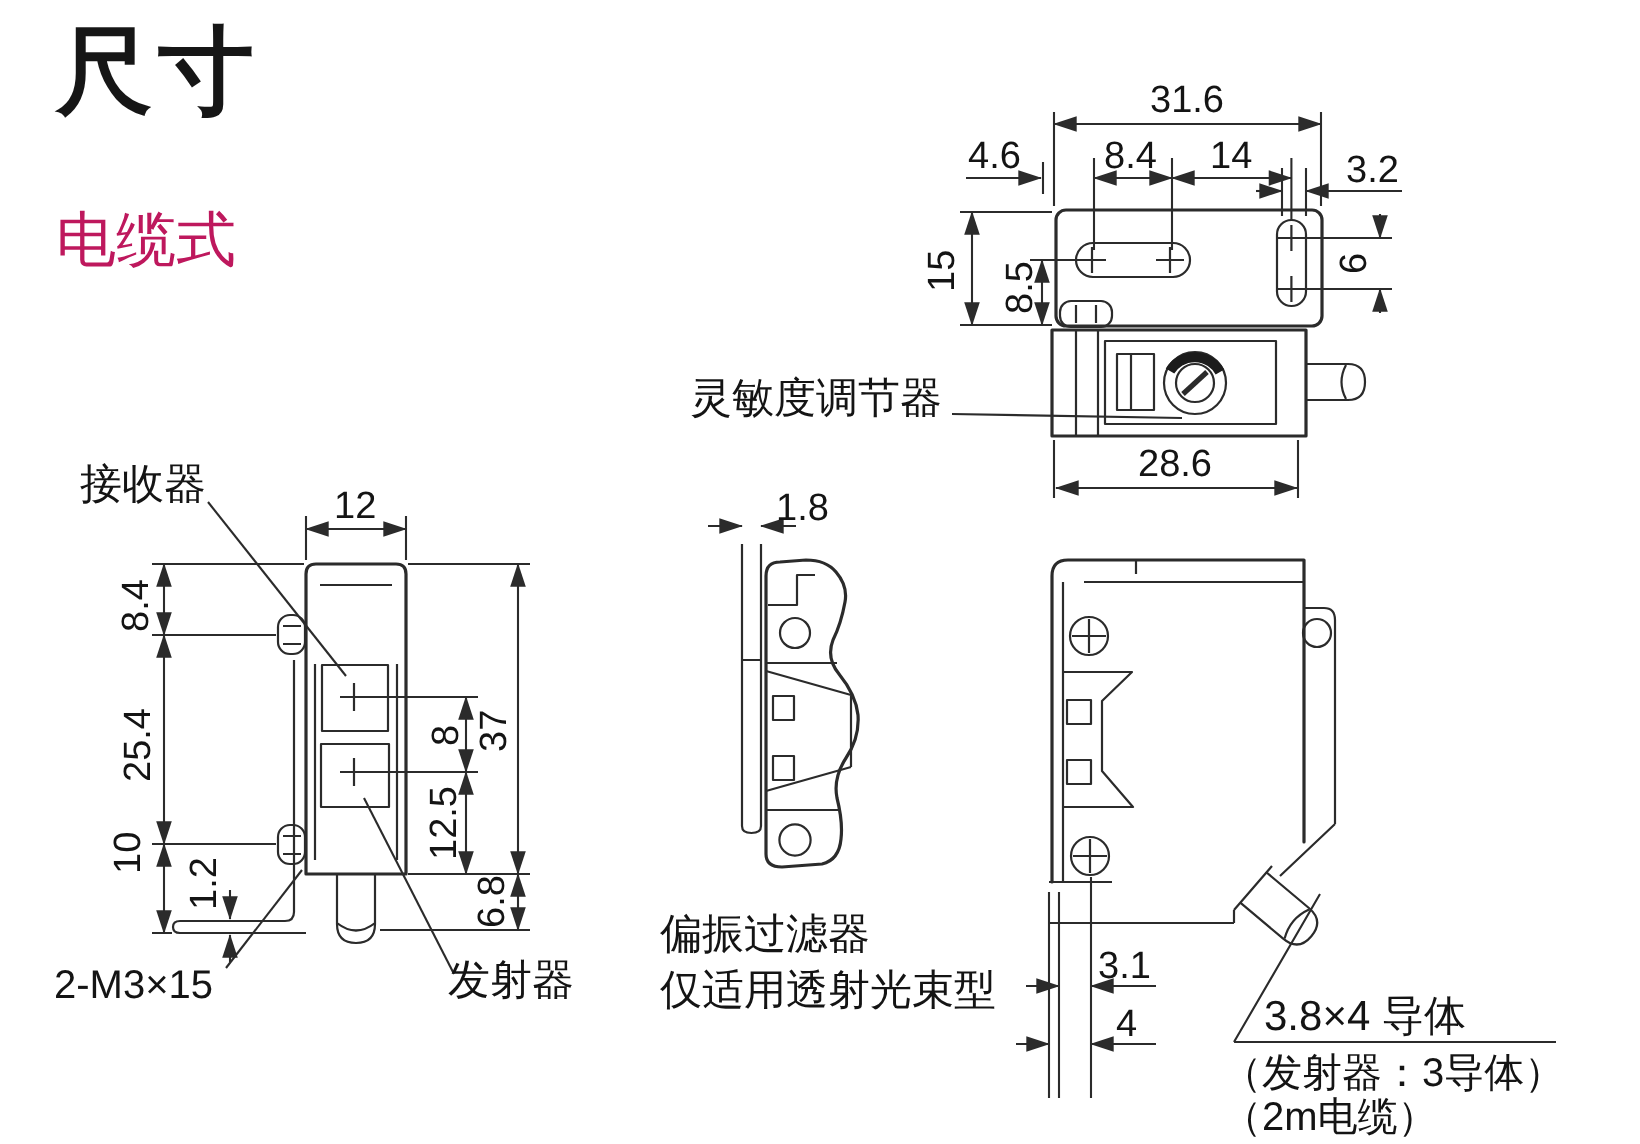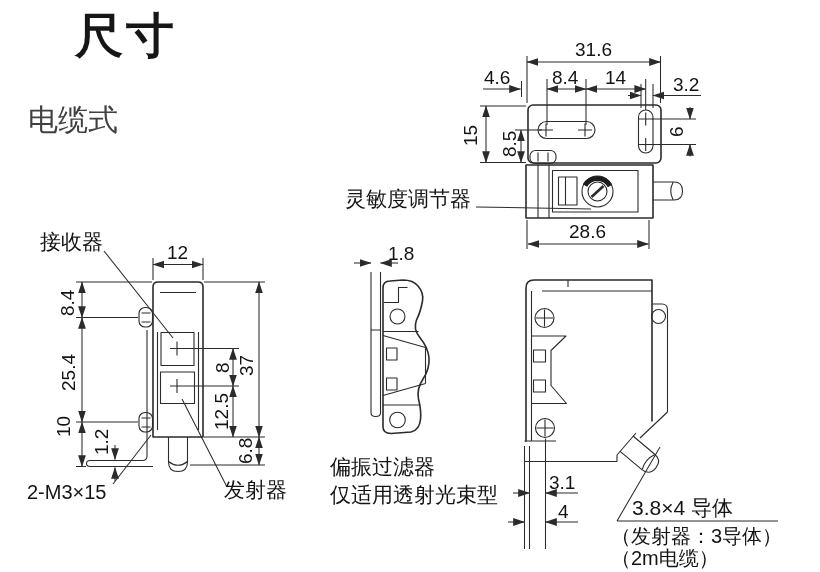--- a/index.html
+++ b/index.html
@@ -1,20 +1,20 @@
 <!DOCTYPE html>
 <html><head>
 <meta charset="utf-8">
 <style>
   html,body{margin:0;padding:0;background:#fff;}
   #stage{position:relative;width:820px;height:572px;background:#fff;overflow:hidden;
          font-family:"Liberation Sans","DejaVu Sans",sans-serif;color:#111;}
   .page-title{position:absolute;left:28px;top:4px;font-size:48px;font-weight:700;
-              letter-spacing:3px;color:#161616;margin-left:47px;}
-  .page-subtitle{position:absolute;left:28px;top:100px;font-size:30px;font-weight:500;color:#404040;}
+              letter-spacing:3px;color:#161616;}
+  .page-subtitle{position:absolute;left:28px;top:100px;font-size:30px;font-weight:500;color:#be185d;}
   svg{position:absolute;left:0;top:0;}
   .ln{stroke:#2b2b2b;stroke-width:1.6;fill:none;stroke-linejoin:round;stroke-linecap:round;}
   .th{stroke:#2b2b2b;stroke-width:1.1;fill:none;stroke-linejoin:round;}
   .dim{stroke:#2b2b2b;stroke-width:1.05;fill:none;}
   .arc{stroke:#1c1c1c;stroke-width:5;fill:none;}
   .slot{stroke:#2b2b2b;stroke-width:2.6;fill:none;}
   text{fill:#141414;}
   .num{font-family:"Liberation Sans","DejaVu Sans",sans-serif;font-size:19px;}
   .cjk{font-family:"Liberation Sans","DejaVu Sans",sans-serif;font-size:21px;}
   .cjk-s{font-family:"Liberation Sans","DejaVu Sans",sans-serif;font-size:20px;}

